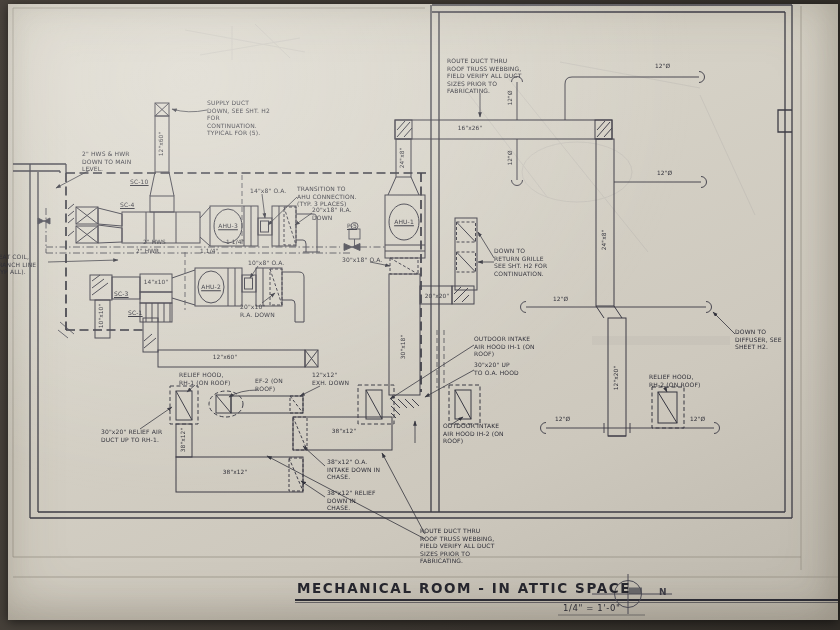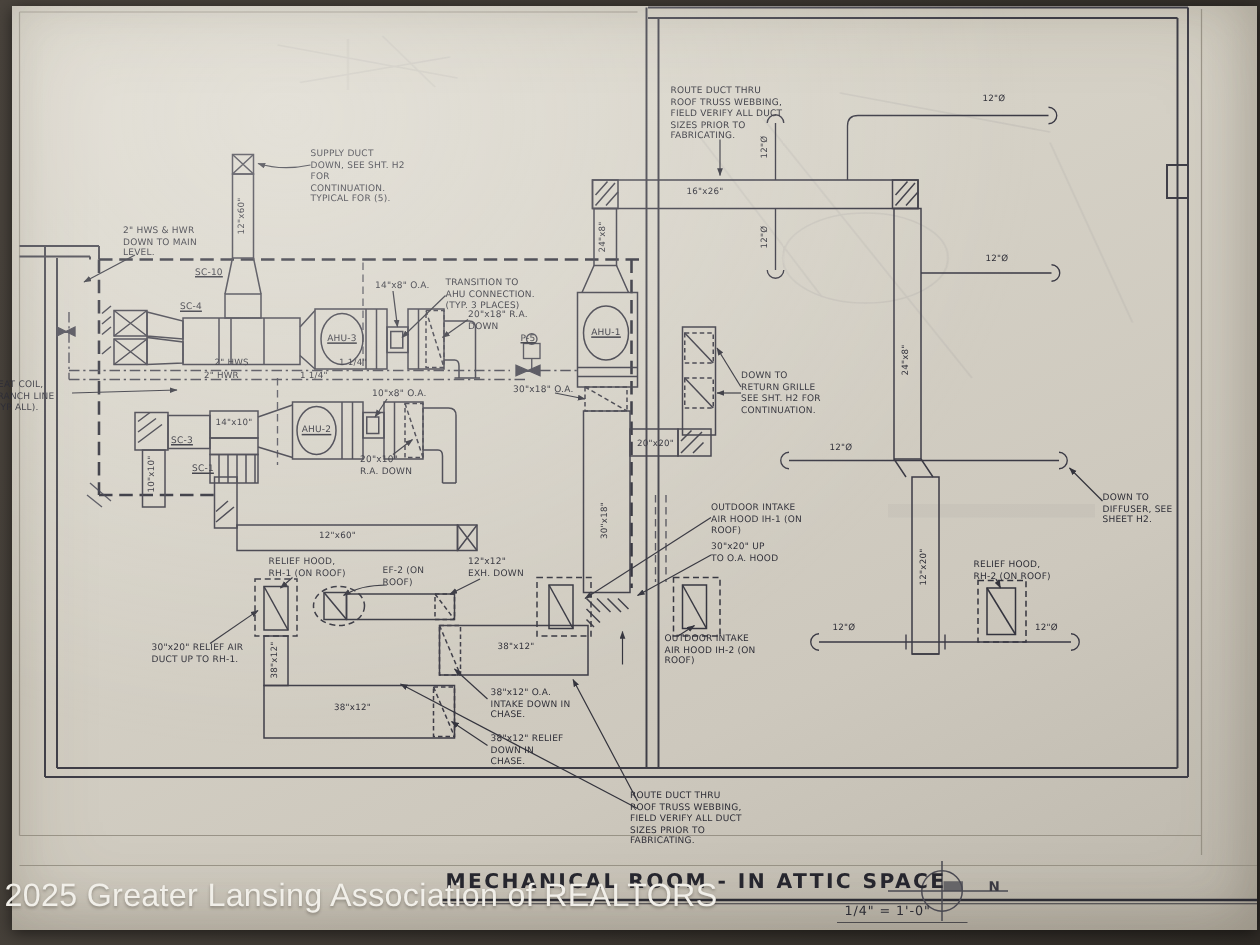--- a/index.html
+++ b/index.html
@@ -297,14 +297,13 @@
   <div class="lbl sz one" style="left:136px;top:248px">2" HWR</div>
   <div class="lbl sz one" style="left:226px;top:239px">1 1/4"</div>
   <div class="lbl sz one" style="left:200px;top:248px">1 1/4"</div>
 
   <div class="ttl">MECHANICAL ROOM - IN ATTIC SPACE</div>
   <div class="scale">1/4" = 1'-0"</div>
   <div class="nlab">N</div>
 
   <div class="sheen"></div>
 
-  <div class="wm">2025 Greater Lansing Association of REALTORS</div>
 </div>
 
 </body></html>

